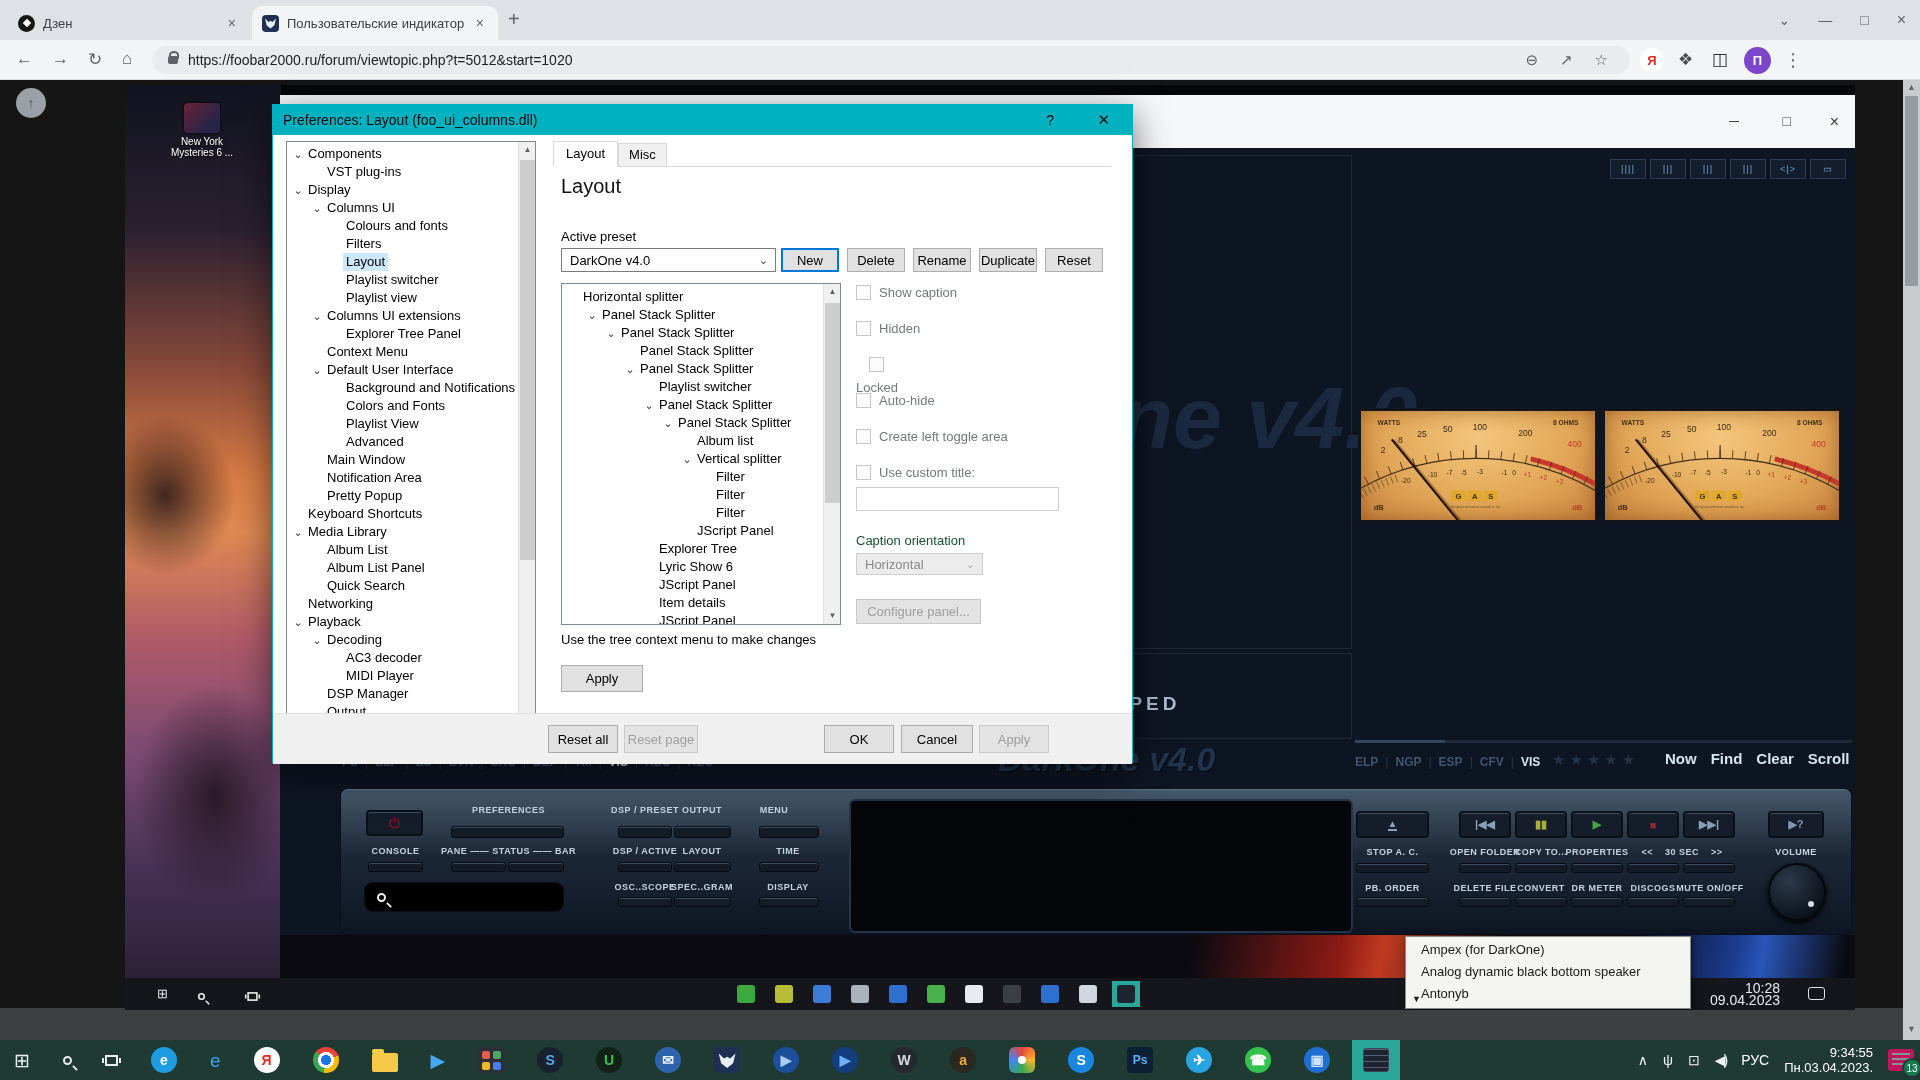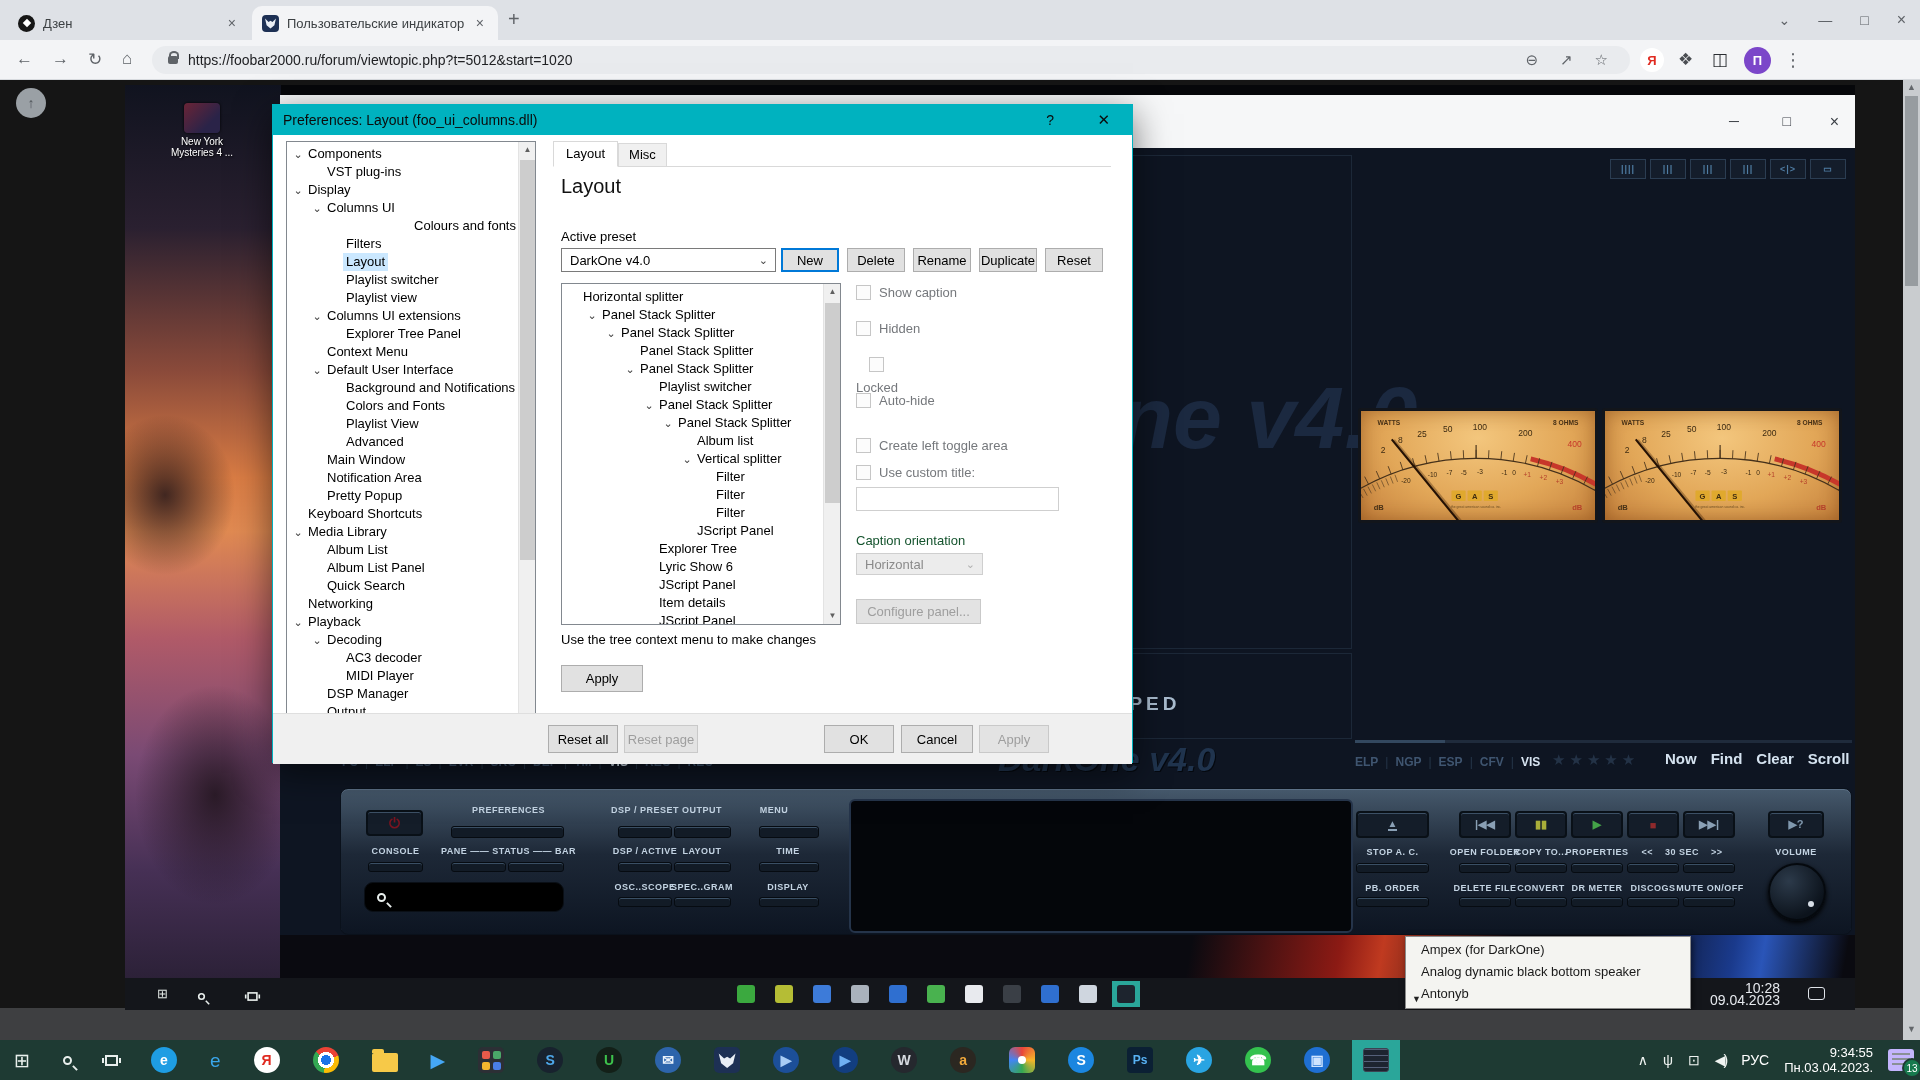--- a/index.html
+++ b/index.html
@@ -116,21 +116,21 @@
 .photosic{width:26px;height:26px;border-radius:6px;background:conic-gradient(#e8453c,#f7b529,#34a853,#4285f4,#e8453c);position:relative}
 .photosic i{position:absolute;left:9px;top:9px;width:8px;height:8px;border-radius:50%;background:#fff}
 .activewrap{width:48px;height:40px;background:#2aa69a;display:flex;align-items:center;justify-content:center;margin:0 -11px}
 .playerscr{width:26px;height:24px;border-radius:3px;background:#1d2430;border:1px solid #3a4452;background-image:linear-gradient(#55607a 1px,transparent 1px);background-size:100% 6px;background-position:0 6px}
 .tv{width:13px;height:11px;border:2px solid #e9efed;position:relative;display:inline-block}
 .tv:before,.tv:after{content:"";position:absolute;top:1px;width:2px;height:5px;background:#e9efed}
 .tv:before{left:-5px}.tv:after{right:-5px}
 .tray{position:absolute;right:6px;top:0;height:40px;display:flex;align-items:center;gap:15px;color:#fff}
 .trayic{font-size:14px;color:#f0f4f2}
 .clockbox{text-align:right;font-size:13px;line-height:15px}
-.notif{position:relative;width:26px;height:22px;background:#c4b5fd;border-radius:3px}
+.notif{position:relative;width:26px;height:22px;background:#be185d;border-radius:3px}
 .notif i{position:absolute;left:4px;width:18px;height:2px;background:#8a9096}
 .badge{position:absolute;right:-8px;bottom:-7px;width:20px;height:20px;border-radius:50%;background:#177a4e;color:#fff;font-size:10px;display:flex;align-items:center;justify-content:center;border:2px solid #1e3a33}
 </style>
 </head>
 <body>
 
 <div class="screen">
 
   <div class="tabbar">
     <div class="tab" style="left:8px;width:242px">
@@ -180,21 +180,21 @@
     <div class="graystrip"></div>
     <div class="scrolltop">↑</div>
 
     <div class="shot">
       <div class="wallL">
         <div class="palm" style="left:-30px;top:330px;width:140px;height:160px"></div>
         <div class="palm" style="left:10px;top:600px;width:160px;height:220px"></div>
       </div>
       <div class="dicon">
         <div class="dimg"></div>
-        <div class="dlbl">New York Mysteries 4 ...</div>
+        <div class="dlbl">New York Mysteries 6 ...</div>
       </div>
 
       <div class="fbwin">
         <div class="fbtitle">
           <span class="fbwc" style="right:116px">─</span>
           <span class="fbwc" style="right:64px">□</span>
           <span class="fbwc" style="right:16px;font-size:16px">×</span>
         </div>
         <div class="abs" style="left:1330px;top:64px;display:flex;gap:4px" id="vizrow">
             <div class="vizbox">||||</div>
@@ -537,21 +537,21 @@
             <span class="tlabel">VST plug-ins</span>
           </div>
           <div class="trow" style="padding-left: 4px;">
             <span class="tarrow">⌄</span>
             <span class="tlabel">Display</span>
           </div>
           <div class="trow" style="padding-left: 23px;">
             <span class="tarrow">⌄</span>
             <span class="tlabel">Columns UI</span>
           </div>
-          <div class="trow" style="padding-left: 42px; justify-content: flex-end;">
+          <div class="trow" style="padding-left: 42px;">
             <span class="tarrow"></span>
             <span class="tlabel">Colours and fonts</span>
           </div>
           <div class="trow" style="padding-left: 42px;">
             <span class="tarrow"></span>
             <span class="tlabel">Filters</span>
           </div>
           <div class="trow" style="padding-left: 42px;">
             <span class="tarrow"></span>
             <span class="tlabel sel">Layout</span>
@@ -790,21 +790,21 @@
           <span>Hidden</span>
         </div>
         <div class="chkrow" style="top: 252px; flex-direction: column;">
           <span class="chk"></span>
           <span>Locked</span>
         </div>
         <div class="chkrow" style="top: 288px;">
           <span class="chk"></span>
           <span>Auto-hide</span>
         </div>
-        <div class="chkrow" style="top: 333px;">
+        <div class="chkrow" style="top: 324px;">
           <span class="chk"></span>
           <span>Create left toggle area</span>
         </div>
         <div class="chkrow" style="top: 360px;">
           <span class="chk"></span>
           <span>Use custom title:</span>
         </div>
       </div>
     <div class="dinput" style="left:583px;top:382px;width:203px;height:24px"></div>
     <div class="abs" style="left:583px;top:428px;color:#14532d">Caption orientation</div>

